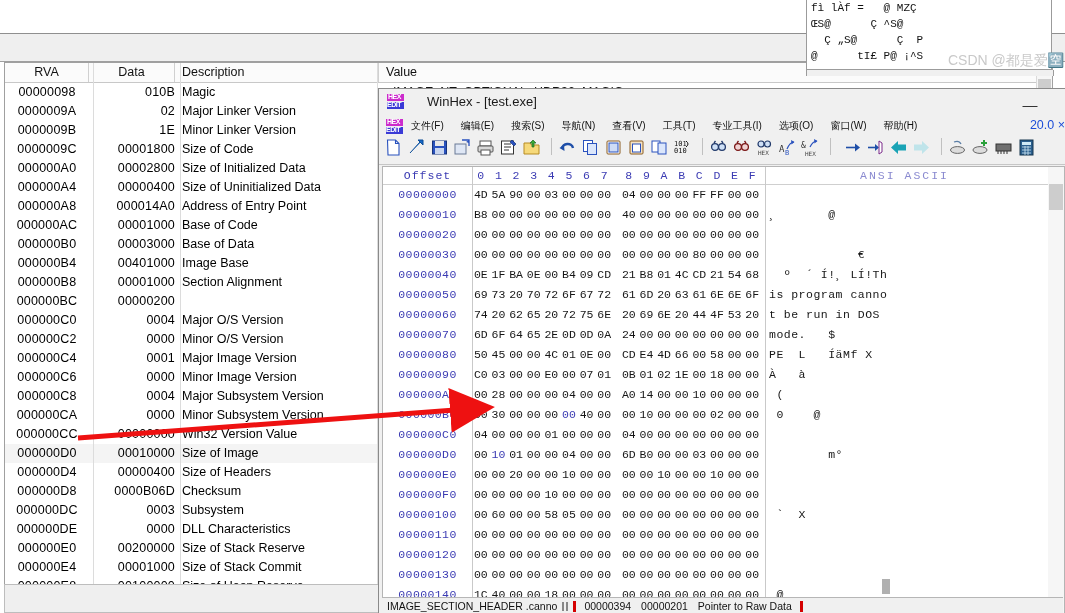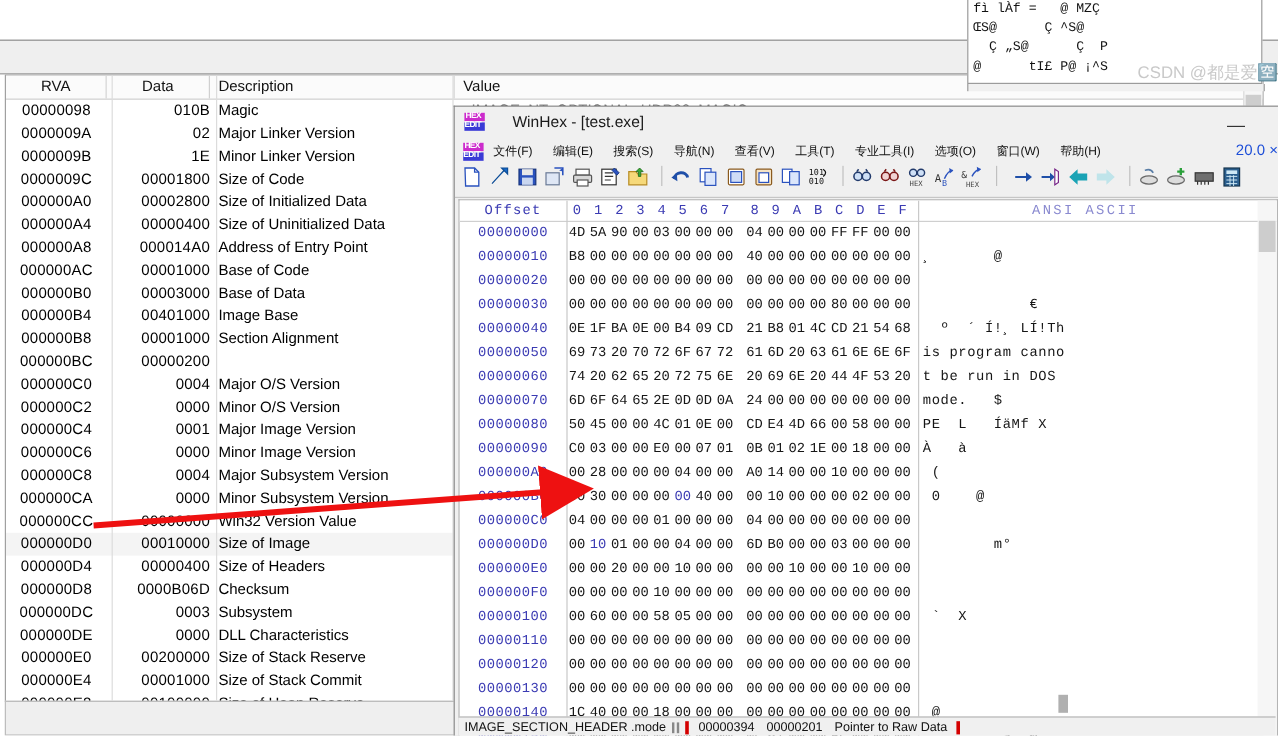--- a/index.html
+++ b/index.html
@@ -1046,21 +1046,21 @@
     <div id="hex-vline2"></div>
 
     <div id="asc-caret"></div>
     <div id="hex-sb">
       <div class="thumb"></div>
     </div>
 
   </div>
 
   <div id="wh-status">
-    <span class="seg">IMAGE_SECTION_HEADER .mode</span>
+    <span class="seg">IMAGE_SECTION_HEADER .canno</span>
     <span class="tick"></span>
     <span class="tick"></span>
     <span class="redbar"></span>
     <span class="seg">00000394</span>
     <span class="seg">00000201</span>
     <span class="seg">Pointer to Raw Data</span>
     <span class="redbar"></span>
   </div>
 </div>
 

